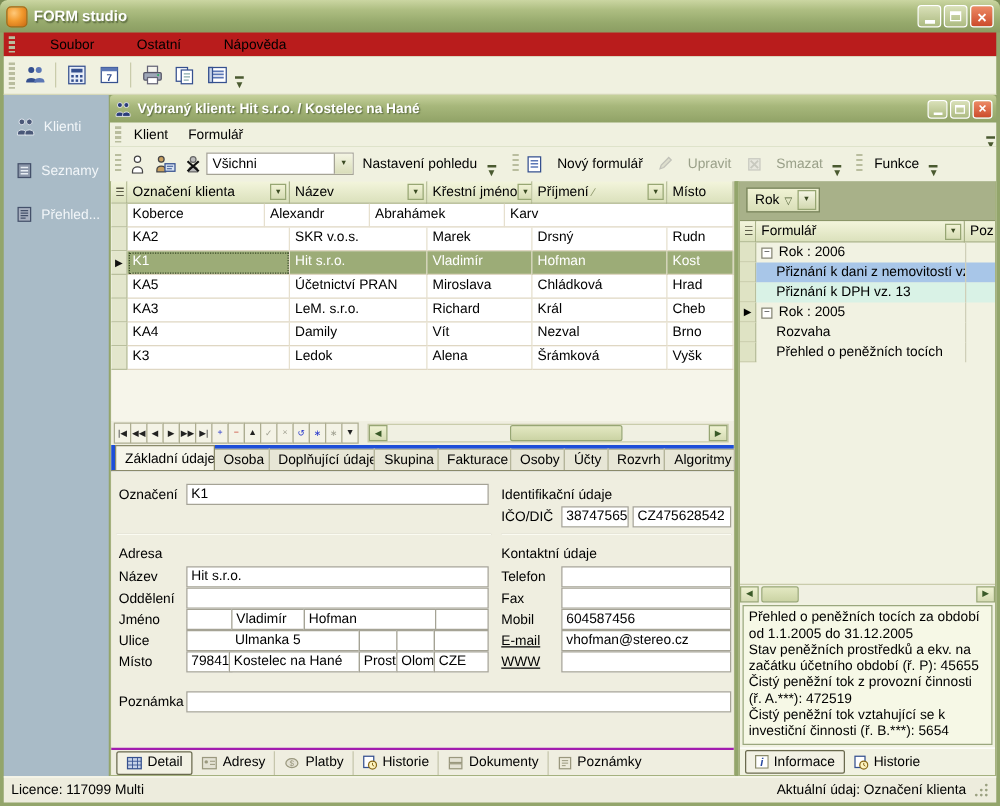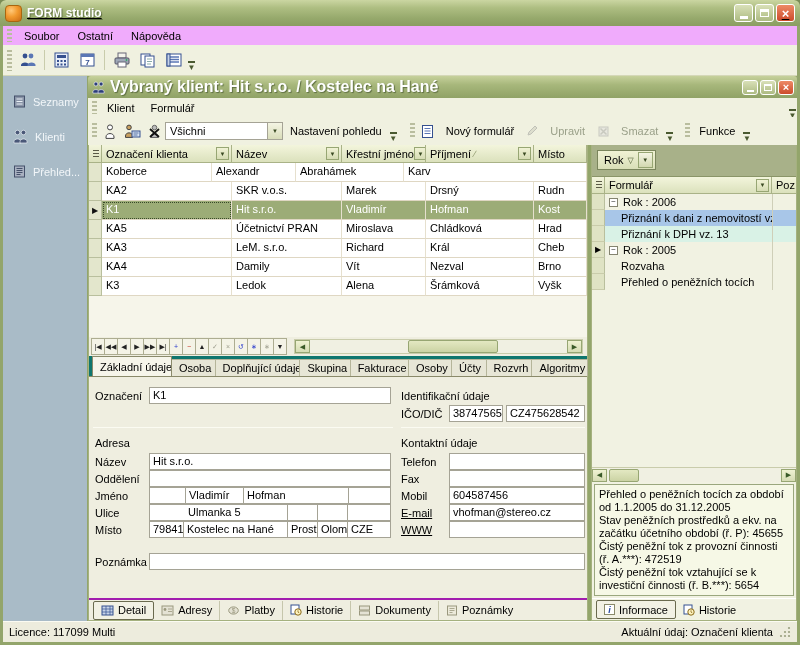--- a/index.html
+++ b/index.html
@@ -3,56 +3,56 @@
 <meta charset="utf-8">
 <style>
   * { box-sizing: border-box; margin: 0; padding: 0; }
   html,body { background:#7A8B55; }
   body { font-family: "Liberation Sans", sans-serif; font-size: 11px; color:#000; }
   .window { position:relative; width:800px; height:645px; background:#93A56B; border-radius:6px 6px 0 0; overflow:hidden; }
 
   
   .titlebar { position:absolute; left:0; top:0; width:800px; height:26px;
     background:linear-gradient(180deg,#CBD6A2 0%,#AEBE82 30%,#96A96C 70%,#8B9D62 100%);
-    border-radius:6px 6px 0 0; display:flex; align-items:center; padding:0 5px; gap:5px;text-decoration:underline; }
+    border-radius:6px 6px 0 0; display:flex; align-items:center; padding:0 5px; gap:5px; }
   .app-logo { width:17px; height:17px; border-radius:4px;
     background:radial-gradient(circle at 35% 30%, #FFC97A 0%, #F29A2E 45%, #C96A14 100%);
     border:1px solid #A8660F; flex:0 0 auto; }
   .title-text { color:#fff; font-weight:bold; font-size:12px; text-shadow:1px 1px 1px #5F6F42; flex:1; }
   .winbtns { display:flex; gap:2px; }
   .wbtn { width:19px; height:18px; border-radius:3px; border:1px solid #FFFFFF;
     background:linear-gradient(180deg,#D9E0B8,#ADBB82); display:flex; align-items:center; justify-content:center; }
   .wbtn.close { background:linear-gradient(180deg,#ED8A66,#CC4B2B); }
   .g-min { width:8px; height:3px; background:#fff; margin-top:8px; }
   .g-max { width:9px; height:8px; border:1px solid #fff; border-top:3px solid #fff; }
   .g-x { color:#fff; font-weight:bold; font-size:13px; line-height:13px; }
 
   
-  .menubar { position:absolute; left:3px; right:3px; top:26px; height:19px; background:#f0abfc;
-    display:flex; align-items:center; gap:2px; padding-left:2px; }
+  .menubar { position:absolute; left:3px; right:3px; top:26px; height:19px; background:#b91c1c;
+    display:flex; align-items:center; gap:18px; padding-left:2px; }
   .grip { width:5px; height:70%; margin:0 2px;
     background:repeating-linear-gradient(180deg,#B9BD9E 0 2px,transparent 2px 4px); flex:0 0 auto; }
   .menu-item { padding:2px 8px; }
   .toolbar { position:absolute; left:3px; right:3px; top:45px; height:31px; background:#F0F1E0;
     border-bottom:1px solid #D5D8B8; display:flex; align-items:center; padding-left:2px; gap:1px; }
   .tbtn { width:25px; height:25px; display:flex; align-items:center; justify-content:center; border:1px solid transparent; }
   .tsep { width:1px; height:20px; background:#C9CCAB; margin:0 3px; }
   .overflow { display:flex; flex-direction:column; align-items:center; justify-content:flex-end; width:9px; height:22px; color:#4A5A30; font-size:8px; line-height:7px; }
   .overflow::before { content:""; width:7px; height:2px; background:#4A5A30; margin-bottom:1px; }
 
   
   .bodyrow { position:absolute; left:3px; right:3px; top:76px; bottom:24px; background:#93A56B; display:flex; }
   .sidebar { width:85px; background:#A9BBC7; border-right:1px solid #93A56B; padding-top:12px; }
   .side-item { display:flex; align-items:center; gap:6px; color:#F2F6F9; padding:6px 0 6px 9px; margin-bottom:8px; }
   .side-item svg { flex:0 0 auto; }
 
   .inner { flex:1; display:flex; flex-direction:column; min-width:0; }
   .iw-title { height:22px; background:linear-gradient(180deg,#C6D19C 0%,#A7B77B 40%,#90A266 100%);
     border-radius:3px 3px 0 0; display:flex; align-items:center; gap:4px; padding:0 3px; }
-  .iw-title .title-text { font-size:16px; }
+  .iw-title .title-text { font-size:11px; }
   .iw-title .wbtn { width:16px; height:15px; }
   .iw-title .g-min { width:7px; height:2px; margin-top:7px; }
   .iw-title .g-max { width:8px; height:7px; border-width:1px; border-top-width:2px; }
   .iw-title .g-x { font-size:11px; line-height:11px; }
   .iw-menu { height:19px; background:#F0F1E0; display:flex; align-items:center; padding-left:2px; }
   .iw-menu .spacer { flex:1; }
   .iw-toolbar { height:28px; background:#F0F1E0; display:flex; align-items:center; padding-left:2px; }
   .tgroup { display:flex; align-items:center; height:24px; }
   .tbtn-s { width:22px; height:22px; display:flex; align-items:center; justify-content:center; }
   .combo { width:118px; height:18px; background:#fff; border:1px solid #A5A395; display:flex; align-items:center; padding-left:4px; }
@@ -86,21 +86,21 @@
   .navrow { height:19px; display:flex; align-items:center; background:#EFEEE0; padding-left:2px; gap:0; }
   .nbtn { width:14px; height:17px; background:#F4F3E6; border:1px solid #ADAD91; margin-right:-1px;
     display:flex; align-items:center; justify-content:center; font-size:7px; color:#222; }
   .nbtn.blue { color:#2A3ACC; } .nbtn.red { color:#C22A1A; } .nbtn.gray { color:#A0A090; }
   .hscroll { flex:1; display:flex; align-items:center; height:15px; margin:0 4px 0 8px; background:#F0F0E2; border:1px solid #C9CCAB; }
   .sarrow { width:15px; height:13px; background:linear-gradient(180deg,#EFF2D2,#D6DCB4); border:1px solid #97A673;
     display:flex; align-items:center; justify-content:center; font-size:7px; color:#3A5A28; flex:0 0 auto; }
   .strack { flex:1; position:relative; height:13px; }
   .sthumb { position:absolute; top:0; height:13px; background:linear-gradient(180deg,#E3E8C2,#CBD3A4); border:1px solid #97A673; border-radius:2px; }
 
-  .tabstrip { height:21px; display:flex; align-items:flex-end; padding-left:3px; border-bottom:1px solid #8A8A6A; background:#0f766e; }
+  .tabstrip { height:21px; display:flex; align-items:flex-end; padding-left:3px; border-bottom:1px solid #8A8A6A; background:#1d4ed8; }
   .tab { padding:2px 7px 3px 7px; border:1px solid #B5B59A; border-bottom:none; background:#E7E6D6; margin-right:-1px; height:17px; white-space:nowrap; overflow:hidden; }
   .tab.active { background:#F6F5EA; border-color:#8A8A6A; height:20px; padding-top:4px; position:relative; z-index:2; }
 
   .formarea { flex:1; position:relative; background:#EFEEE0; overflow:hidden; }
   .flabel { position:absolute; white-space:nowrap; }
   .fld { position:absolute; height:17px; background:#fff; border:1px solid #A5A395; padding:1px 3px; overflow:hidden; white-space:nowrap; }
   .fsep { position:absolute; height:1px; background:#B9B5A2; border-bottom:1px solid #FBFBF2; }
   .ulab { text-decoration:underline; }
 
   .btabs { height:22px; display:flex; align-items:center; background:#EFEEE0; border-top:2px solid #a21caf; padding-left:4px; }
@@ -221,34 +221,34 @@
     </div>
     <div class="overflow">
         <span>▼</span>
       </div>
   </div>
 
   <div class="bodyrow">
 
     <div class="sidebar">
       <div class="side-item">
-        <svg width="15" height="15" viewBox="0 0 15 15">
-            <rect x="2.5" y="2" width="10" height="11" fill="#8A95A8" stroke="#44506A"></rect>
-            <path d="M4.5 5h6M4.5 7.5h6M4.5 10h6" stroke="#E8EEF4" stroke-width="1.2"></path>
-          </svg>
-        <span>Seznamy</span>
-      </div>
-      <div class="side-item">
         <svg width="17" height="15" viewBox="0 0 17 15">
             <circle cx="5.5" cy="3.5" r="2.3" fill="#4A5878" stroke="#E8EEF4" stroke-width="0.7"></circle>
             <path d="M2 12.5c0-3.4 7-3.4 7 0v1.5H2z" fill="#4A5878" stroke="#E8EEF4" stroke-width="0.7"></path>
             <circle cx="11.5" cy="3.5" r="2.3" fill="#4A5878" stroke="#E8EEF4" stroke-width="0.7"></circle>
             <path d="M8 12.5c0-3.4 7-3.4 7 0v1.5H8z" fill="#4A5878" stroke="#E8EEF4" stroke-width="0.7"></path>
           </svg>
         <span>Klienti</span>
+      </div>
+      <div class="side-item">
+        <svg width="15" height="15" viewBox="0 0 15 15">
+            <rect x="2.5" y="2" width="10" height="11" fill="#8A95A8" stroke="#44506A"></rect>
+            <path d="M4.5 5h6M4.5 7.5h6M4.5 10h6" stroke="#E8EEF4" stroke-width="1.2"></path>
+          </svg>
+        <span>Seznamy</span>
       </div>
       <div class="side-item">
         <svg width="15" height="15" viewBox="0 0 15 15">
             <rect x="2.5" y="2" width="10" height="11" fill="#A8B0C0" stroke="#44506A"></rect>
             <path d="M4.5 4.5h6M4.5 6.5h6M4.5 8.5h6M4.5 10.5h4" stroke="#44506A" stroke-width="1"></path>
           </svg>
         <span>Přehled...</span>
       </div>
     </div>
 

